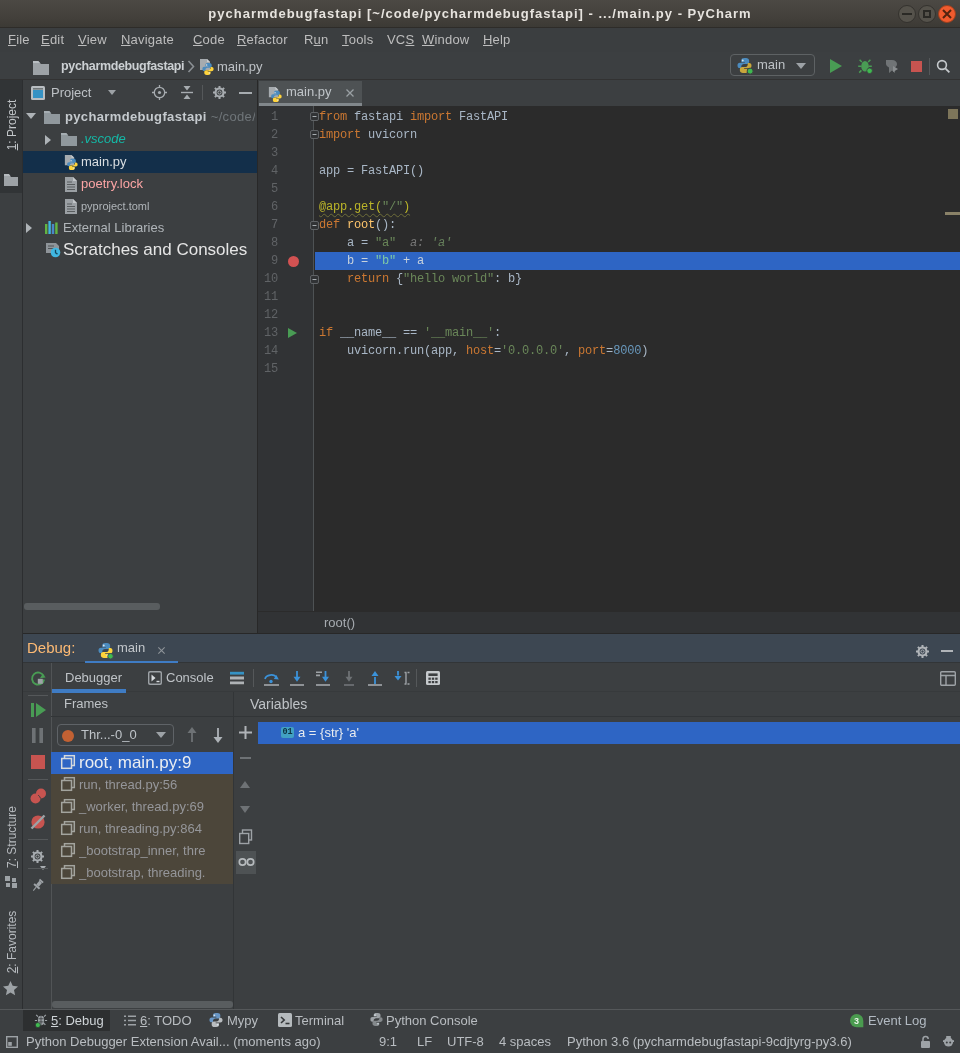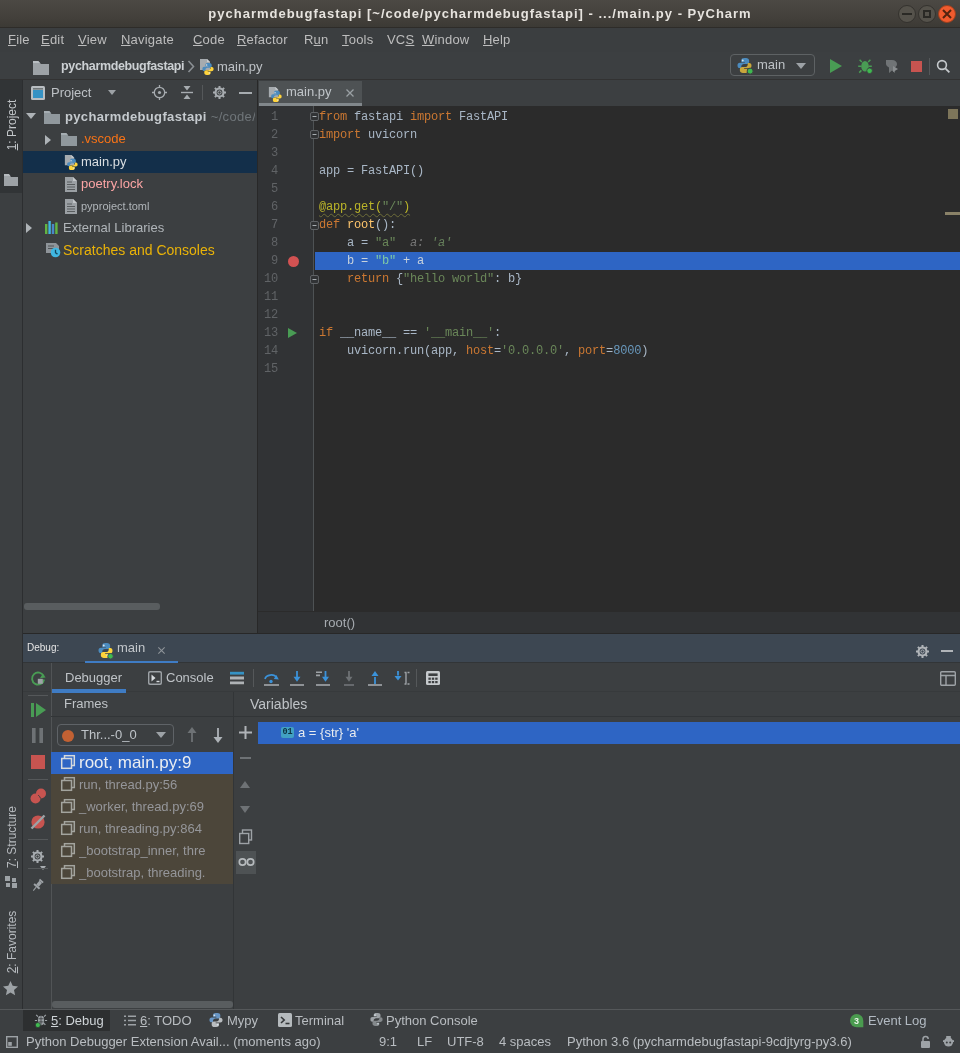--- a/index.html
+++ b/index.html
@@ -145,21 +145,21 @@
     <path fill="#90989d" d="M0 2h6l1.5 2H16v10H0z"></path>
     <path fill="#a5adb2" d="M0 1h5.5l1.3 2H0z"></path>
   </svg>
 <div class="t" style="left:65px;top:106px;width:190px;height:22px;line-height:22px;color:#c5cace;font-weight:bold;font-size:13px;letter-spacing:0.35px;overflow:hidden;">pycharmdebugfastapi <span style="font-weight:normal;color:#6f7579;">~/code/py</span></div>
 
 <div class="a" style="left:45px;top:135px;width:0;height:0;border-top:5px solid transparent;border-bottom:5px solid transparent;border-left:6px solid #aeb3b7;"></div>
 <svg style="left:61px;top:132px" width="16" height="14" viewBox="0 0 16 14">
     <path fill="#90989d" d="M0 2h6l1.5 2H16v10H0z"></path>
     <path fill="#a5adb2" d="M0 1h5.5l1.3 2H0z"></path>
   </svg>
-<div class="t" style="left:81px;top:128px;height:22px;line-height:22px;color:#f97316;font-size:13px;">.vscode</div>
+<div class="t" style="left:81px;top:128px;height:22px;line-height:22px;color:#14b8a6;font-size:13px;font-style:italic;">.vscode</div>
 
 <svg style="left:63px;top:155px" width="15" height="15" viewBox="0 0 16 16">
     <path fill="#a6abaf" d="M2 0h7l3 3v8H2z"></path>
     <path fill="#c9cdd0" d="M9 0l3 3H9z"></path>
     <g transform="translate(4,4)">
       <path fill="#4b8bbe" d="M5.9 0C4.4 0 3.4.6 3.4 1.9v1.4h2.9v.5H2.3C1 3.8.4 4.6.4 5.9s.6 2.1 1.9 2.1h1.1V6.9c0-1.2 1-2.1 2.2-2.1h2.3c1 0 1.8-.8 1.8-1.8v-1C9.7.7 8.6 0 7.3 0z"></path>
       <circle fill="#dbe4ea" cx="4.6" cy="2" r=".75"></circle>
       <path fill="#ffd43b" d="M6.1 12c1.5 0 2.5-.6 2.5-1.9V8.7H5.7v-.5h4c1.3 0 1.9-.8 1.9-2.1s-.6-2.1-1.9-2.1H8.6v1.1c0 1.2-1 2.1-2.2 2.1H4.1c-1 0-1.8.8-1.8 1.8v1c0 1.3 1.1 2 2.4 2z"></path>
       <circle fill="#dbe4ea" cx="7.4" cy="10" r=".75"></circle>
     </g>
@@ -188,21 +188,21 @@
     <rect x="10.2" y="1.5" width="2.4" height="11.5" fill="#62b543"></rect>
   </svg>
 <div class="t" style="left:63px;top:217px;height:22px;line-height:22px;color:#b0b5b9;font-size:13px;">External Libraries</div>
 
 <svg style="left:45px;top:242px" width="16" height="16" viewBox="0 0 16 16">
     <path fill="#8e9499" d="M1 1h10l3 3v7H1z"></path>
     <path d="M3 4h6M3 6.5h8" stroke="#4e5356" stroke-width="1.2"></path>
     <circle cx="10.5" cy="10.5" r="4.8" fill="#40b6e0"></circle>
     <path d="M10.5 7.8v2.9l2 1.4" stroke="#14475c" stroke-width="1.3" fill="none"></path>
   </svg>
-<div class="t" style="left:63px;top:239px;height:22px;line-height:22px;color:#eab308;font-size:14px;">Scratches and Consoles</div>
+<div class="t" style="left:63px;top:239px;height:22px;line-height:22px;color:#e5e5e5;font-size:17px;">Scratches and Consoles</div>
 
 <div class="a" style="left:24px;top:603px;width:136px;height:7px;border-radius:3px;background:#595d5f;"></div>
 
 <div class="a" style="left:258px;top:80px;width:702px;height:26px;background:#3c3f41;"></div>
 <div class="a" style="left:259px;top:81px;width:103px;height:22px;background:#4e5254;"></div>
 <div class="a" style="left:259px;top:103px;width:103px;height:3px;background:#81878b;"></div>
 <svg style="left:267px;top:87px" width="15" height="15" viewBox="0 0 16 16">
     <path fill="#a6abaf" d="M2 0h7l3 3v8H2z"></path>
     <path fill="#c9cdd0" d="M9 0l3 3H9z"></path>
     <g transform="translate(4,4)">
@@ -275,21 +275,21 @@
     uvicorn.run(app, <span class="o">host</span>=<span class="s">'0.0.0.0'</span>, <span class="o">port</span>=<span class="n">8000</span>)
 </pre>
 
 <div class="a" style="left:948px;top:109px;width:10px;height:10px;background:#7d755a;"></div>
 <div class="a" style="left:945px;top:212px;width:15px;height:3px;background:#8a8268;"></div>
 
 <div class="t" style="left:324px;top:611.5px;height:21px;line-height:21px;color:#a6abb0;font-size:13px;">root()</div>
 
 <div class="a" style="left:23px;top:633px;width:937px;height:1px;background:#282828;"></div>
 <div class="a" style="left:23px;top:634px;width:937px;height:29px;background:#3d4752;border-bottom:1px solid #323537;box-sizing:border-box;"></div>
-<div class="t" style="left:27px;top:634px;height:29px;line-height:28px;color:#e5e5e5;font-size:10px;">Debug:</div>
+<div class="t" style="left:27px;top:634px;height:29px;line-height:28px;color:#fdba74;font-size:15px;">Debug:</div>
 <svg style="left:98px;top:643px" width="15" height="15" viewBox="0 0 12 12">
     <path fill="#4b8bbe" d="M5.9 0C4.4 0 3.4.6 3.4 1.9v1.4h2.9v.5H2.3C1 3.8.4 4.6.4 5.9s.6 2.1 1.9 2.1h1.1V6.9c0-1.2 1-2.1 2.2-2.1h2.3c1 0 1.8-.8 1.8-1.8v-1C9.7.7 8.6 0 7.3 0z"></path>
     <circle fill="#dbe4ea" cx="4.6" cy="2" r=".75"></circle>
     <path fill="#ffd43b" d="M6.1 12c1.5 0 2.5-.6 2.5-1.9V8.7H5.7v-.5h4c1.3 0 1.9-.8 1.9-2.1s-.6-2.1-1.9-2.1H8.6v1.1c0 1.2-1 2.1-2.2 2.1H4.1c-1 0-1.8.8-1.8 1.8v1c0 1.3 1.1 2 2.4 2z"></path>
     <circle fill="#dbe4ea" cx="7.4" cy="10" r=".75"></circle>
     <circle cx="10" cy="10.6" r="2.2" fill="#3fb950" stroke="#3d4752" stroke-width=".7"></circle>
   </svg>
 <div class="t" style="left:117px;top:634px;height:29px;line-height:28px;color:#c3c7cb;font-size:13px;">main</div>
 <svg style="left:157px;top:646px" width="9" height="9" viewBox="0 0 10 10">
     <path d="M1.5 1.5l7 7M8.5 1.5l-7 7" stroke="#8e9499" stroke-width="1.2"></path>

